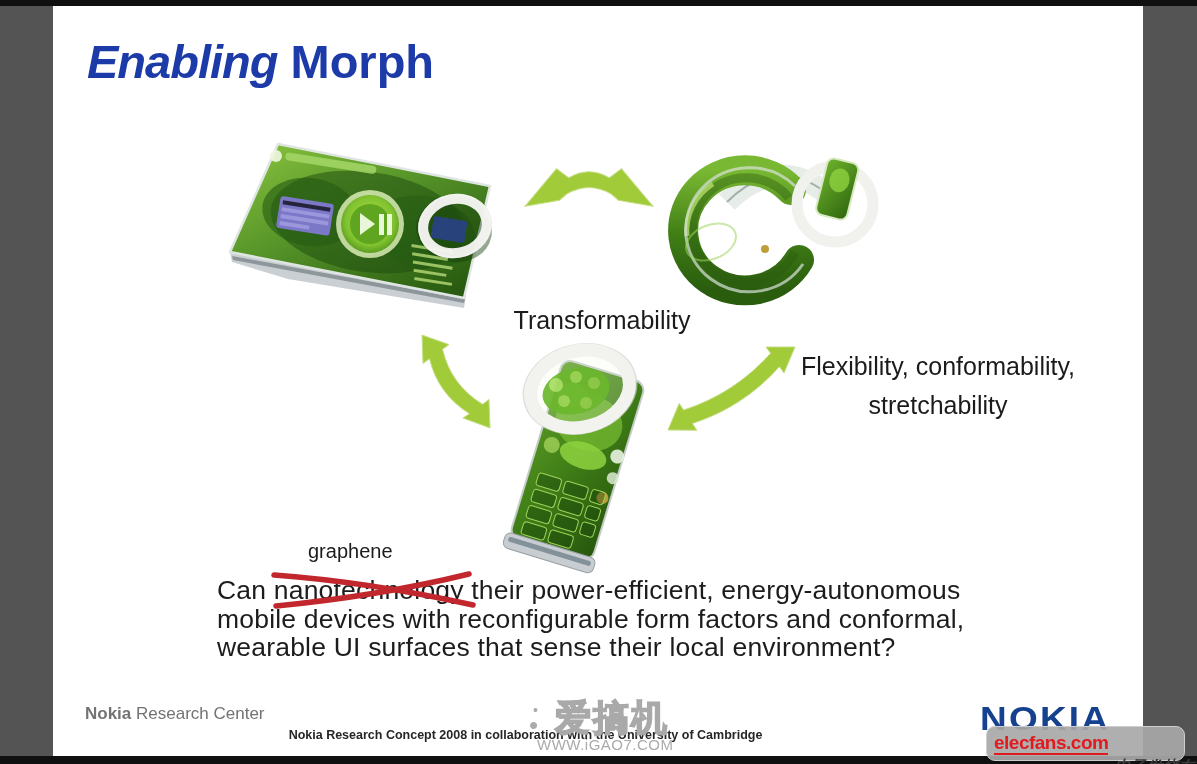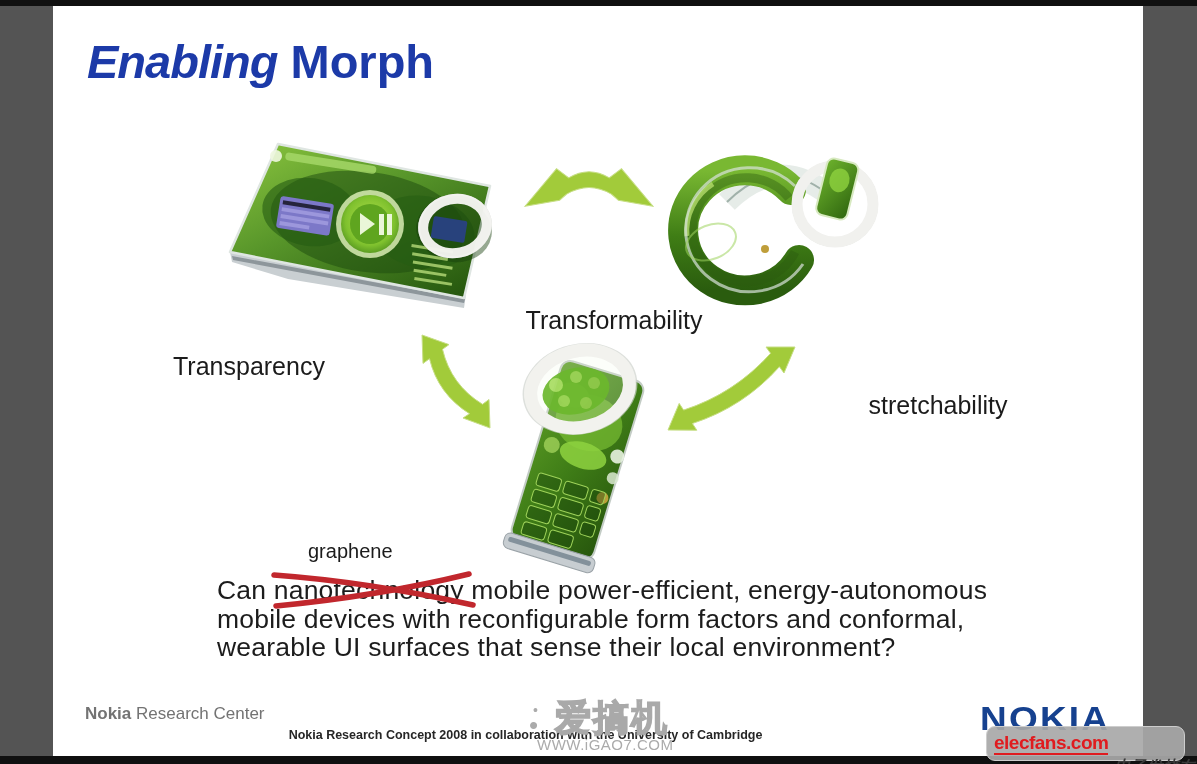--- a/index.html
+++ b/index.html
@@ -14,21 +14,21 @@
 
   
   .title { position:absolute; left:34px; top:28px; color:#1c3aa8; font-size:47px;
            font-weight:800; white-space:nowrap; }
   .title .it { font-style:italic; letter-spacing:-1px; }
   .subtitle { position:absolute; left:368px; top:49px; color:#1c3aa8; font-size:20px;
               font-weight:700; letter-spacing:-0.2px; white-space:nowrap; }
 
   
   .dlabel { position:absolute; color:#1b1b1b; font-size:25px; white-space:nowrap; }
-  .lbl-top { left:446px; top:300px; width:230px; text-align:center; }
+  .lbl-top { left:434px; top:300px; width:230px; text-align:center; }
   .lbl-left { left:120px; top:346px; }
   .lbl-right { left:730px; top:341px; width:310px; text-align:center;
                line-height:39px; white-space:normal; }
 
   
   .img { position:absolute; }
   .tablet   { left:165px; top:130px; width:295px; height:180px; }
   .bracelet { left:596px; top:136px; width:240px; height:168px; }
   .phone    { left:435px; top:327px; width:180px; height:245px; }
   .arrow-top   { left:470px; top:158px; width:132px; height:48px; }
@@ -151,23 +151,22 @@
       <circle cx="116" cy="107" r="4" fill="#bf9e3a"></circle>
       <circle cx="186" cy="62" r="42" fill="none" stroke="#c6cac7" stroke-width="2" opacity="0.8"></circle>
       <circle cx="186" cy="62" r="38" fill="none" stroke="#f1f1ee" stroke-width="11"></circle>
       <g transform="rotate(14 188 48)">
         <rect x="172" y="18" width="32" height="58" rx="7" fill="url(#gFace)" stroke="#d7e9c0" stroke-width="2"></rect>
         <ellipse cx="188" cy="38" rx="10" ry="12" fill="#8ed23f" opacity="0.8"></ellipse>
       </g>
     </svg>
 
     <div class="dlabel lbl-top">Transformability</div>
-    <div class="dlabel lbl-left">Transparency</div>
     <div class="dlabel lbl-right">
-      <br>
+      <span>Flexibility, conformability,</span><br>
       <span>stretchability</span>
     </div>
 
     <svg class="img arrow-left" viewBox="0 0 110 112">
       <path d="M27,4 L54,13.6 L47.5,18.3 Q56,54 87.5,73.3 L94,68.5 L95,97 L68,87 L74.5,82.7 Q43,63 34.5,27.7 L28,32.4 Z" fill="#a2cb3a" stroke="#c6de84" stroke-width="1"></path>
     </svg>
 
     <svg class="img arrow-right" viewBox="0 0 140 113">
       <path d="M135,13 L124,39 L119.4,32.7 Q83.6,72.9 32.4,89.5 L36.8,96.2 L8,96 L19.2,69.4 L23.6,76.1 Q74.7,59.5 110.6,19.3 L106,13 Z" fill="#a2cb3a" stroke="#c6de84" stroke-width="1"></path>
     </svg>
@@ -214,21 +213,21 @@
         <circle cx="68" cy="52" r="7" fill="#a8dd62"></circle>
           <circle cx="88" cy="44" r="6" fill="#9bd455"></circle>
         <circle cx="106" cy="50" r="6" fill="#8fca49"></circle>
           <circle cx="76" cy="68" r="6" fill="#9bd455"></circle>
         <circle cx="98" cy="70" r="6" fill="#8fca49"></circle>
       </g>
     </svg>
 
     <div class="graphene">graphene</div>
     <div class="statement">
-      <span>Can </span><span>nanotechnology</span><span> mobile power-efficient, energy-autonomous</span><br>
+      <span>Can </span><span>nanotechnology</span><span> their power-efficient, energy-autonomous</span><br>
       <span>mobile devices with reconfigurable form factors and conformal,</span><br>
       <span>wearable UI surfaces that sense their local environment?</span>
     </div>
     <svg class="strike-x" viewBox="0 0 212 46">
       <path d="M5,7 Q100,14 204,37" stroke="#c1272d" stroke-width="5.5" fill="none" stroke-linecap="round"></path>
       <path d="M7,38 Q110,28 200,6" stroke="#c1272d" stroke-width="5.5" fill="none" stroke-linecap="round"></path>
     </svg>
 
     <div class="footer-org"><b>Nokia</b><span> Research Center</span></div>
     <div class="footer-credit">Nokia Research Concept 2008 in collaboration with the University of Cambridge</div>

